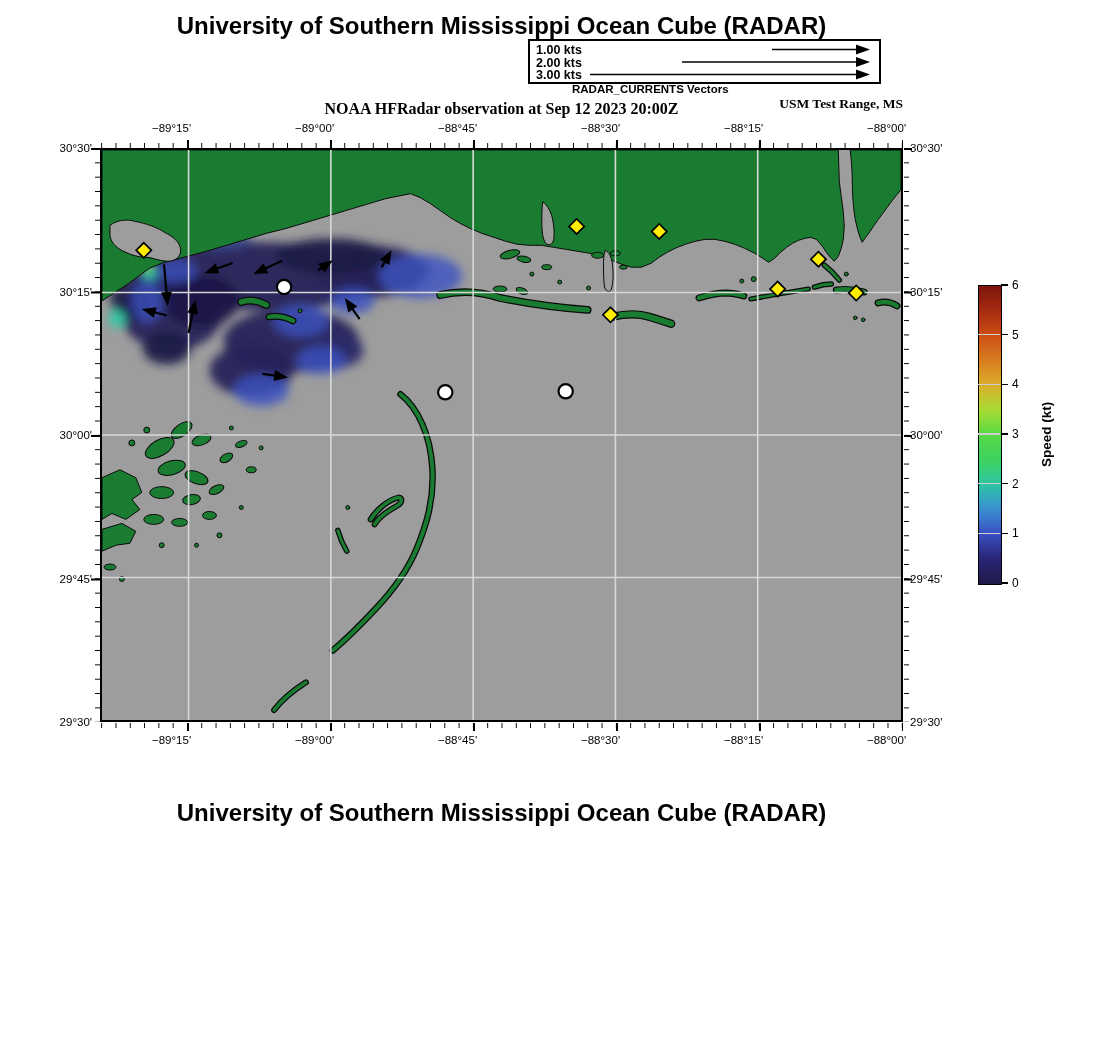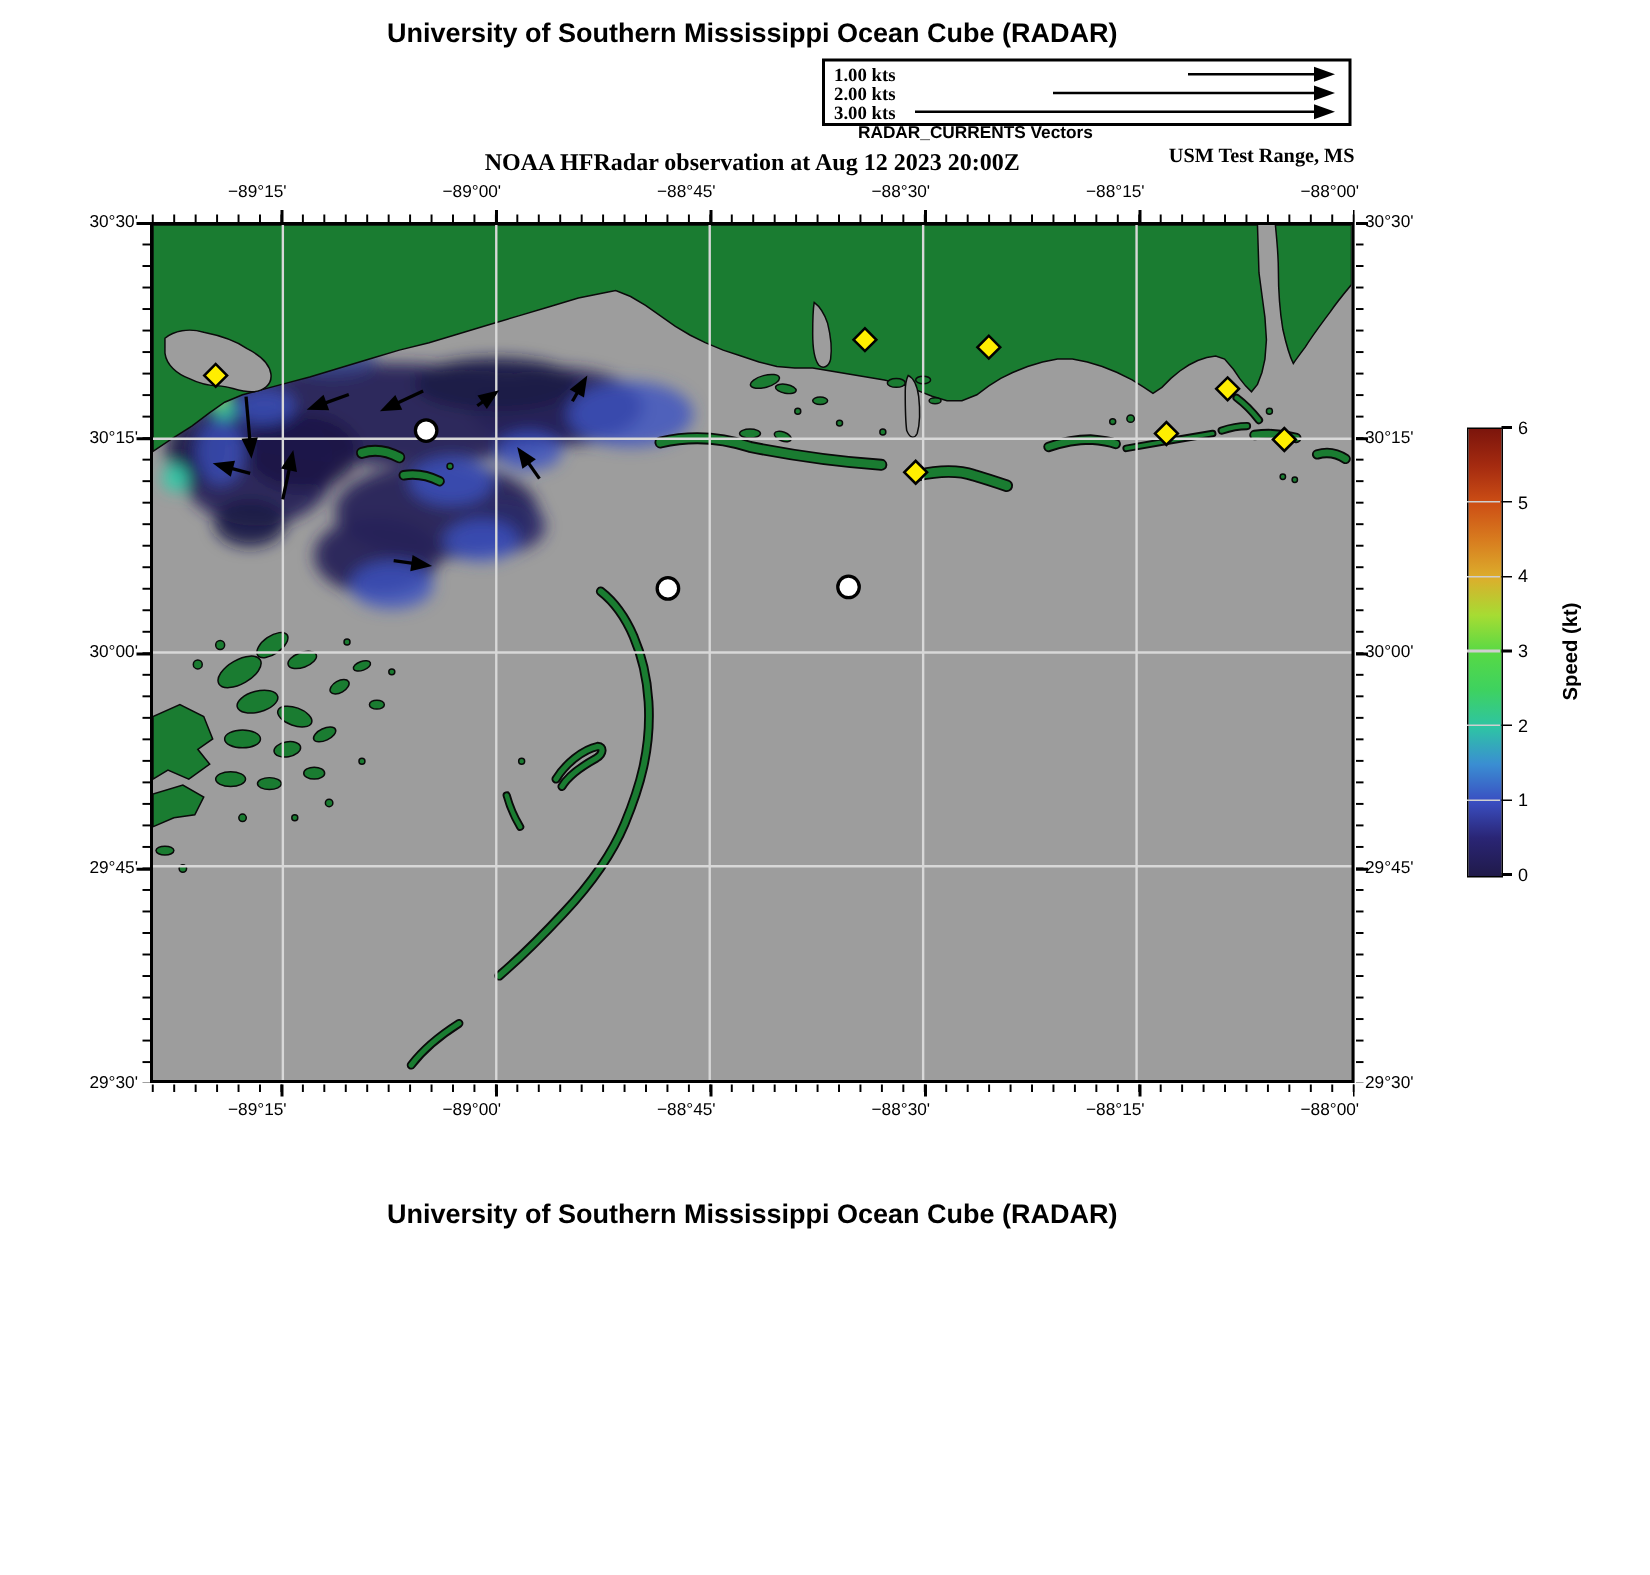--- a/index.html
+++ b/index.html
@@ -1,22 +1,22 @@
 <!DOCTYPE html>
 <html><head>
 <meta charset="utf-8">
 <style>
   html,body{margin:0;padding:0;background:#fff;}
   #fig{position:relative;width:1100px;height:1050px;background:#fff;overflow:hidden;
        font-family:"Liberation Sans","DejaVu Sans",sans-serif;color:#000;}
   .abs{position:absolute;}
-  .title{font-weight:bold;font-size:18px;text-align:center;}
+  .title{font-weight:bold;font-size:24px;text-align:center;}
   .legend-row{display:flex;align-items:center;height:16px;font-weight:bold;font-size:13px;}
   .legend-row svg{margin-right:4px;}
-  #vector-box{left:548px;top:39px;width:349px;height:41px;border:2.5px solid #000;box-sizing:content-box;font-family:Liberation Serif, serif;}
+  #vector-box{left:528px;top:39px;width:349px;height:41px;border:2.5px solid #000;box-sizing:content-box;}
   #vector-caption{left:549px;top:83px;font-weight:bold;font-size:11.5px;letter-spacing:0px;padding-left:23px;}
   #subtitle{left:100px;top:100px;width:803px;text-align:center;
             font-family:"Liberation Serif","DejaVu Serif",serif;font-weight:bold;font-size:16px;}
   #range-label{left:745px;top:96px;width:158px;text-align:right;
             font-family:"Liberation Serif","DejaVu Serif",serif;font-weight:bold;font-size:13.5px;}
   #map-frame{left:100px;top:148px;width:803px;height:574px;border:2.5px solid #000;
              box-sizing:border-box;background:#9d9d9d;}
   #map-frame svg{display:block;width:100%;height:100%;}
   .tickstrip{pointer-events:none;}
   .hminor{background-image:linear-gradient(to right,#000 0 1.4px,transparent 1.4px);
@@ -65,21 +65,21 @@
             <path d="M340,33.5 L326,28.5 L326,38.5 Z" fill="#000"></path>
           </g>
         </g>
       <text x="6" y="13" font-size="12.5" font-weight="bold">1.00 kts</text>
       <text x="6" y="25.5" font-size="12.5" font-weight="bold">2.00 kts</text>
       <text x="6" y="38" font-size="12.5" font-weight="bold">3.00 kts</text>
     </svg>
   </div>
   <div class="abs" id="vector-caption">RADAR_CURRENTS Vectors</div>
 
-  <div class="abs" id="subtitle">NOAA HFRadar observation at Aug 12 2023 20:00Z</div>
+  <div class="abs" id="subtitle">NOAA HFRadar observation at Sep 12 2023 20:00Z</div>
   <div class="abs" id="range-label">USM Test Range, MS</div>
 
   <div class="abs tickstrip hmajor" style="left:100px;top:139.5px;width:803px;height:8.5px;"></div>
   <div class="abs tickstrip hminor" style="left:100px;top:143px;width:803px;height:5px;"></div>
   <div class="abs tickstrip hmajor" style="left:100px;top:722.5px;width:803px;height:8.5px;"></div>
   <div class="abs tickstrip hminor" style="left:100px;top:722.5px;width:803px;height:5px;"></div>
   <div class="abs tickstrip vmajor" style="left:91px;top:148px;width:8.5px;height:574px;"></div>
   <div class="abs tickstrip vminor" style="left:94.5px;top:148px;width:5px;height:574px;"></div>
   <div class="abs tickstrip vmajor" style="left:903.5px;top:148px;width:8.5px;height:574px;"></div>
   <div class="abs tickstrip vminor" style="left:903.5px;top:148px;width:5px;height:574px;"></div>

